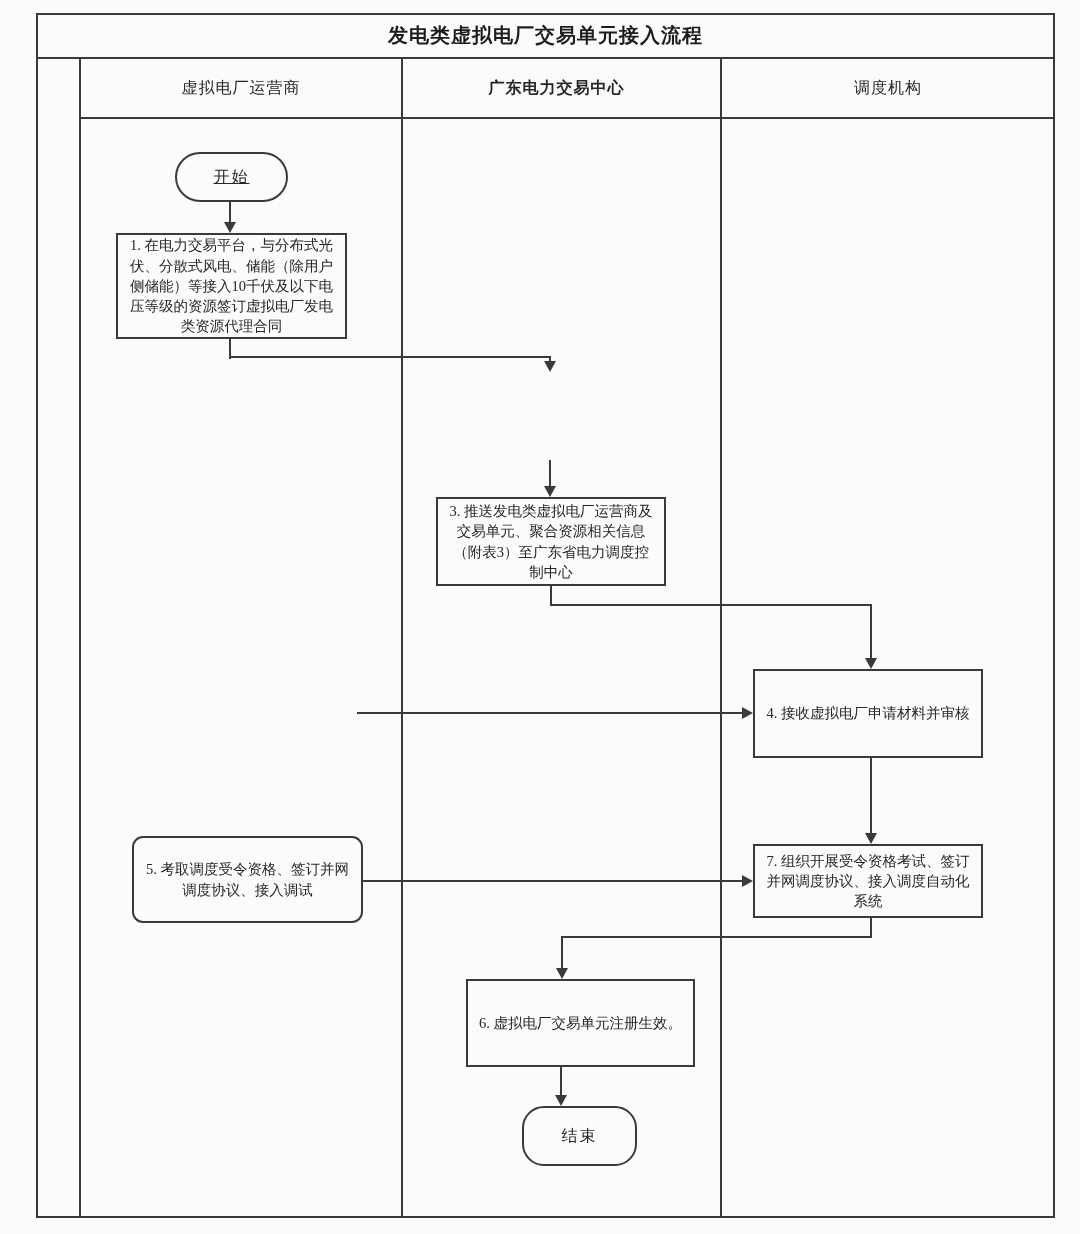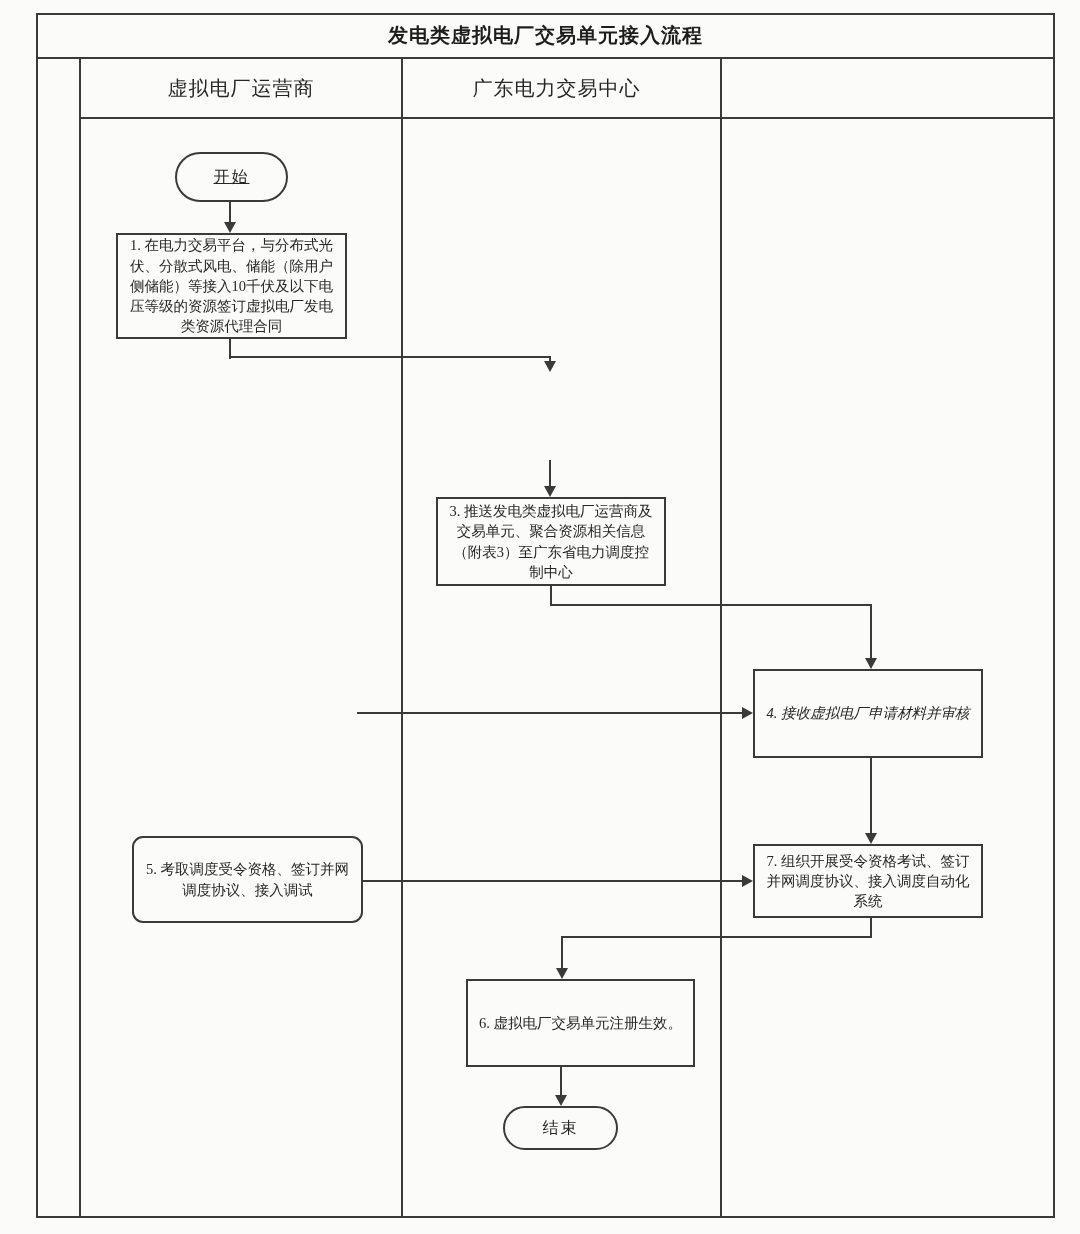--- a/index.html
+++ b/index.html
@@ -37,21 +37,21 @@
     font-size:20px;
     font-weight:bold;
     letter-spacing:1px;
     color:#1d1d1d;
   }
   .lane-label{
     position:absolute;
     display:flex;
     align-items:center;
     justify-content:center;
-    font-size:20px;
+    font-size:16px;
     letter-spacing:1px;
     border-radius:20px;
   }
   .box{
     position:absolute;
     border:2px solid var(--line);
     display:flex;
     align-items:center;
     justify-content:center;
     text-align:center;
@@ -94,21 +94,22 @@
   <div class="frame" style="left:36px;top:13px;width:1019px;height:1205px;"></div>
 
   <div class="gridline" style="left:36px;top:57px;width:1019px;height:2px;"></div>
   <div class="gridline" style="left:80px;top:117px;width:975px;height:2px;"></div>
   <div class="gridline" style="left:79px;top:58px;width:2px;height:1160px;"></div>
   <div class="gridline" style="left:401px;top:58px;width:2px;height:1160px;"></div>
   <div class="gridline" style="left:720px;top:58px;width:2px;height:1160px;"></div>
 
   <div class="title" style="left:36px;top:13px;width:1019px;height:45px;">发电类虚拟电厂交易单元接入流程</div>
   <div class="lane-label" style="left:80px;top:58px;width:322px;height:60px;">虚拟电厂运营商</div>
-  <div class="lane-label" style="left:402px;top:58px;width:309px;height:60px;">广东电力交易中心</div>
+  <div class="lane-label" style="left:402px;top:58px;width:309px;height:60px;font-weight:bold;">广东电力交易中心</div>
+  <div class="lane-label" style="left:721px;top:58px;width:334px;height:60px;">调度机构</div>
 
   <div class="terminal" style="left:175px;top:152px;width:113px;height:50px;text-decoration:underline;">开始</div>
 
   <div class="gridline" style="left:229px;top:202px;width:2px;height:22px;"></div>
   <div class="arr-d" style="left:224px;top:222px;"></div>
 
   <div class="box" style="left:116px;top:233px;width:231px;height:106px;">1. 在电力交易平台，与分布式光伏、分散式风电、储能（除用户侧储能）等接入10千伏及以下电压等级的资源签订虚拟电厂发电类资源代理合同</div>
 
   <div class="gridline" style="left:229px;top:338px;width:2px;height:21px;"></div>
   <div class="gridline" style="left:229px;top:356px;width:322px;height:2px;"></div>
@@ -123,21 +124,21 @@
 
   <div class="gridline" style="left:550px;top:585px;width:2px;height:21px;"></div>
   <div class="gridline" style="left:550px;top:604px;width:322px;height:2px;"></div>
   <div class="gridline" style="left:870px;top:604px;width:2px;height:56px;"></div>
   <div class="arr-d" style="left:865px;top:658px;"></div>
 
 
   <div class="gridline" style="left:357px;top:712px;width:386px;height:2px;"></div>
   <div class="arr-r" style="left:742px;top:707px;"></div>
 
-  <div class="box" style="left:753px;top:669px;width:230px;height:89px;font-style:italic;">4. 接收虚拟电厂申请材料并审核</div>
+  <div class="box" style="left:753px;top:669px;width:230px;height:89px;">4. 接收虚拟电厂申请材料并审核</div>
 
   <div class="gridline" style="left:870px;top:757px;width:2px;height:78px;"></div>
   <div class="arr-d" style="left:865px;top:833px;"></div>
 
   <div class="box" style="left:132px;top:836px;width:231px;height:87px;border-radius:11px;">5. 考取调度受令资格、签订并网调度协议、接入调试</div>
 
   <div class="gridline" style="left:362px;top:880px;width:381px;height:2px;"></div>
   <div class="arr-r" style="left:742px;top:875px;"></div>
 
   <div class="box" style="left:753px;top:844px;width:230px;height:74px;">7. 组织开展受令资格考试、签订并网调度协议、接入调度自动化系统</div>
@@ -145,15 +146,15 @@
   <div class="gridline" style="left:870px;top:917px;width:2px;height:21px;"></div>
   <div class="gridline" style="left:561px;top:936px;width:311px;height:2px;"></div>
   <div class="gridline" style="left:561px;top:936px;width:2px;height:34px;"></div>
   <div class="arr-d" style="left:556px;top:968px;"></div>
 
   <div class="box" style="left:466px;top:979px;width:229px;height:88px;">6. 虚拟电厂交易单元注册生效。</div>
 
   <div class="gridline" style="left:560px;top:1066px;width:2px;height:31px;"></div>
   <div class="arr-d" style="left:555px;top:1095px;"></div>
 
-  <div class="terminal" style="left:503px;top:1106px;width:115px;height:44px;border-radius:22px;">结束</div>
+  <div class="terminal" style="left:522px;top:1106px;width:115px;height:60px;border-radius:22px;">结束</div>
 
 </div>
 
 </body></html>

